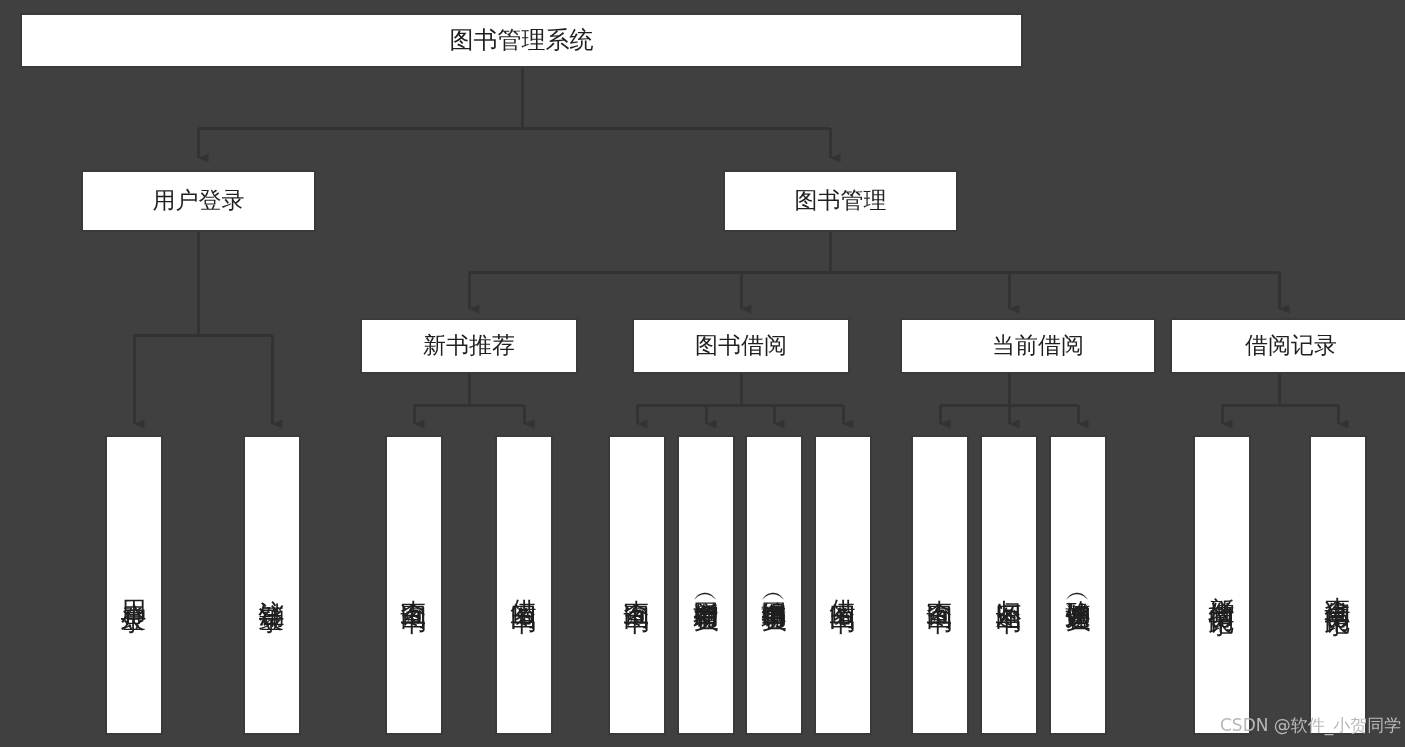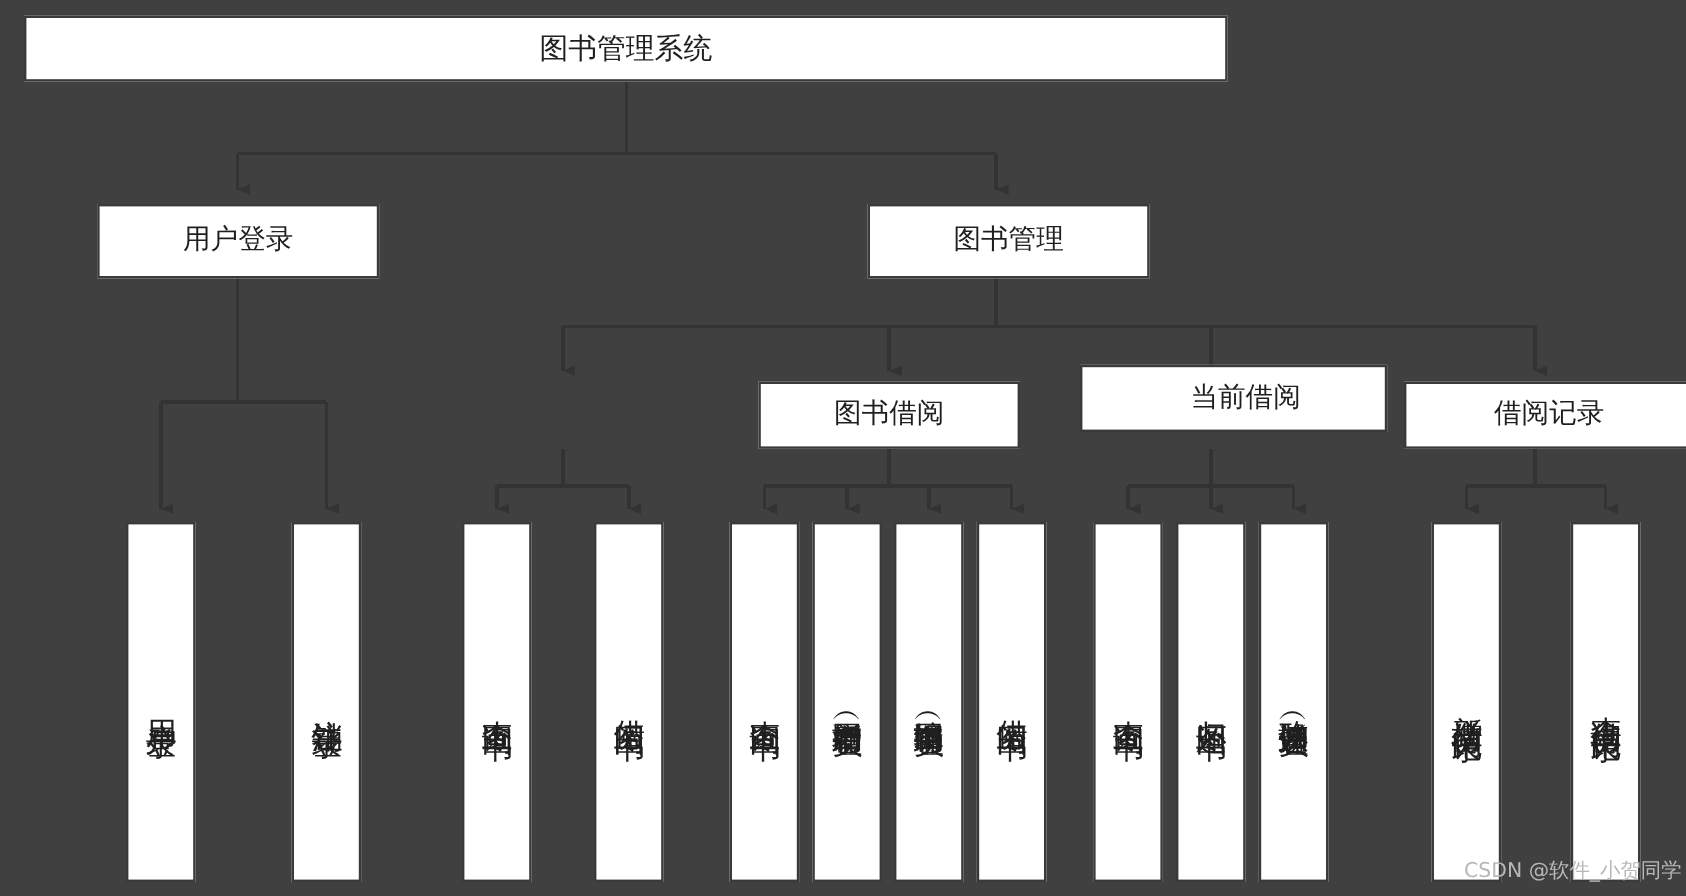--- a/index.html
+++ b/index.html
@@ -134,26 +134,29 @@
   </div>
 
   <div class="node h" style="left:81px; top:170px; width:235px; height:62px;">
     <span class="lbl">用户登录</span>
   </div>
 
   <div class="node h" style="left:712px; top:170px; width:235px; height:62px;margin-left:11px;">
     <span class="lbl">图书管理</span>
   </div>
 
+  <div class="node h" style="left:360px; top:318px; width:218px; height:56px;">
+    <span class="lbl">新书推荐</span>
+  </div>
 
   <div class="node h" style="left:632px; top:318px; width:218px; height:56px;">
     <span class="lbl">图书借阅</span>
   </div>
 
-  <div class="node h" style="left:900px; top:304px; width:256px; height:56px;padding-left:20px;">
+  <div class="node h" style="left:900px; top:318px; width:256px; height:56px;padding-left:20px;">
     <span class="lbl">当前借阅</span>
   </div>
 
   <div class="node h" style="left:1170px; top:318px; width:242px; height:56px;">
     <span class="lbl">借阅记录</span>
   </div>
 
   <div class="node v" style="left:105px; top:435px; width:58px; height:300px;">
     <span class="lbl">用户登录</span>
   </div>

